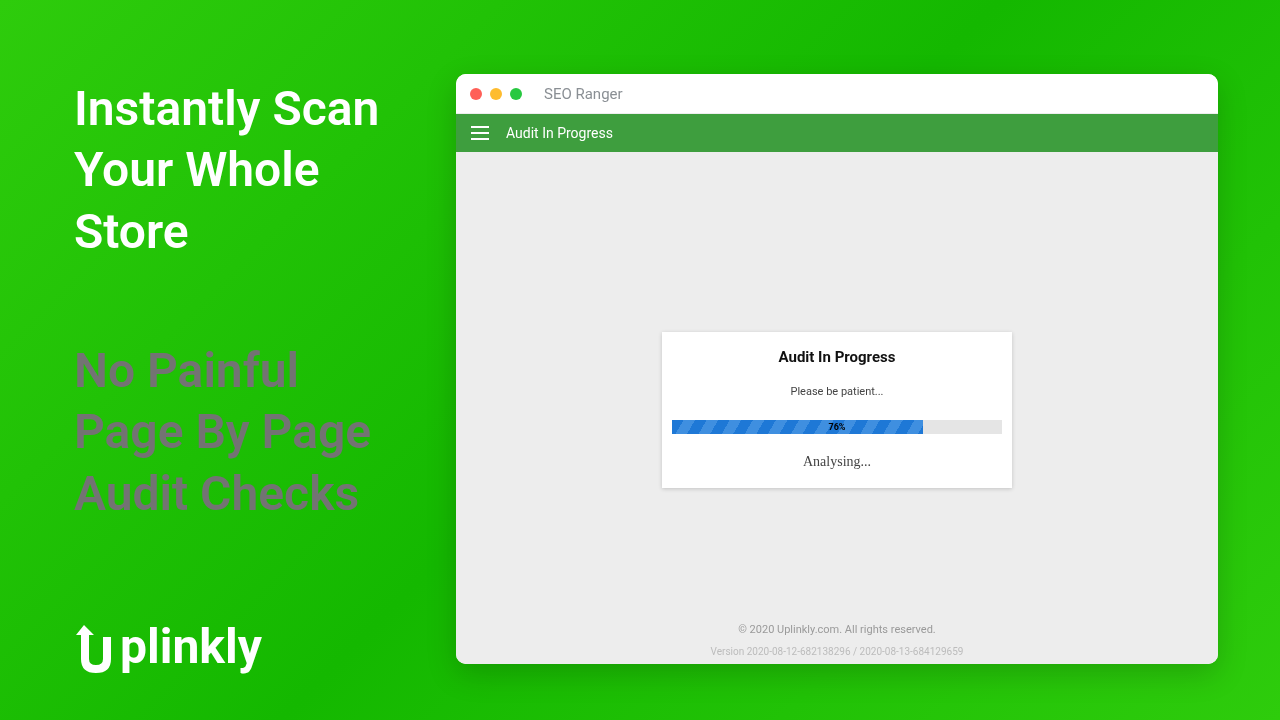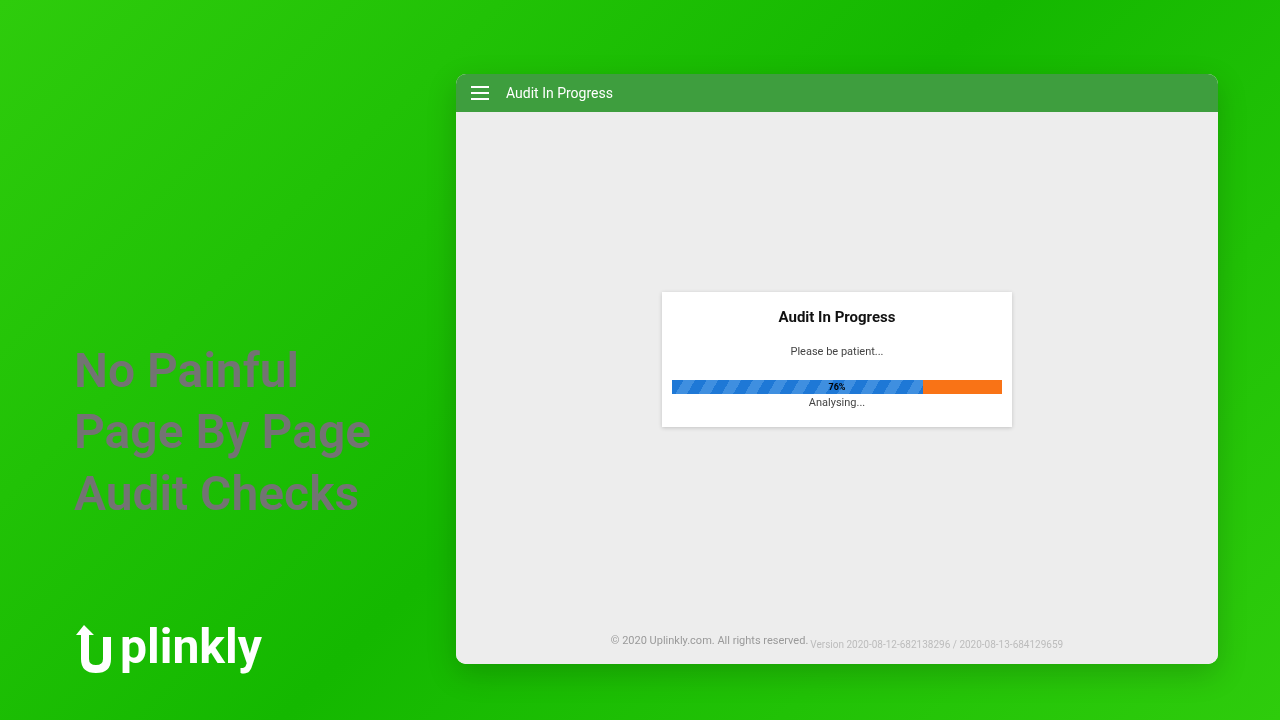--- a/index.html
+++ b/index.html
@@ -122,23 +122,23 @@
     font-size: 15px;
     font-weight: 700;
     color: #111111;
   }
   .card-sub {
     font-size: 11px;
     color: #444444;
     margin-top: 19px;
   }
   .progress {
-    margin: 22px 0 2px 0;
+    margin: 22px 0 20px 0;
     height: 14px;
-    background: #f97316;
+    background: #e5e5e5;
     position: relative;
     overflow: hidden;
   }
   .progress-fill {
     position: absolute;
     left: 0; top: 0; bottom: 0;
     width: 70%;
     background: repeating-linear-gradient(
       120deg,
       #1e78d6 0px,
@@ -151,51 +151,59 @@
     position: absolute;
     left: 0; right: 0; top: 0; bottom: 0;
     display: flex;
     align-items: center;
     justify-content: center;
     font-size: 9px;
     font-weight: 700;
     color: #000000;
   }
   .card-status {
-    font-size: 11px;
+    font-size: 14px;
     color: #444444;
+    font-family: Liberation Serif, serif;
   }
 
   .footer {
     height: 48px;
     background: #ededed;
     display: flex;
-    flex-direction: row;
+    flex-direction: column;
     align-items: center;
     justify-content: center;
     gap: 2px;
   }
   .footer-line1 { font-size: 11px; color: #9a9a9a; }
   .footer-line2 { font-size: 10px; color: #bcbcbc; margin-top: 8px; }
 </style>
 </head>
 <body>
 
 <div class="stage">
 
+  <div class="headline">Instantly Scan<br>Your Whole<br>Store</div>
   <div class="headline-block2">No Painful<br>Page By Page<br>Audit Checks</div>
 
   <div class="brand">
     <svg width="44" height="52" viewBox="0 0 44 52">
       <path d="M10 2 L2 12 L7 12 L7 36 Q7 50 22 50 Q37 50 37 36 L37 14 L29 14 L29 36 Q29 42 22 42 Q15 42 15 36 L15 12 L20 12 Z" fill="#ffffff"></path>
     </svg>
     <span>plinkly</span>
   </div>
 
   <div class="window">
+    <div class="titlebar">
+      <span class="dot red"></span>
+      <span class="dot yellow"></span>
+      <span class="dot green"></span>
+      <span class="win-title">SEO Ranger</span>
+    </div>
 
     <div class="appbar">
       <span class="hamburger">
         <svg width="18" height="14" viewBox="0 0 18 14" fill="none">
           <line x1="0" y1="1" x2="18" y2="1" stroke-width="2"></line>
           <line x1="0" y1="7" x2="18" y2="7" stroke-width="2"></line>
           <line x1="0" y1="13" x2="18" y2="13" stroke-width="2"></line>
         </svg>
       </span>
       <span>Audit In Progress</span>

